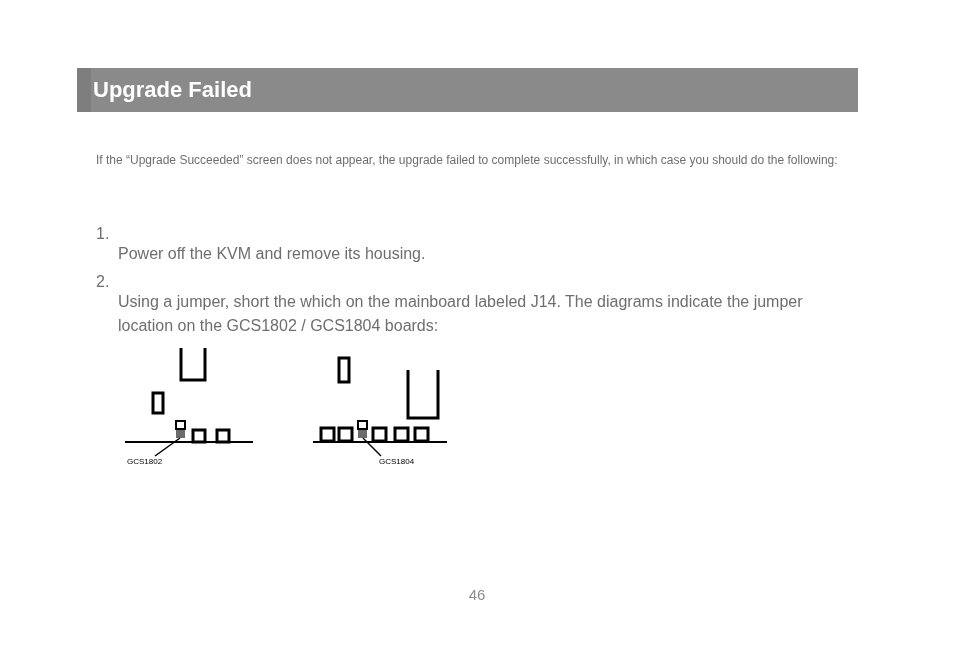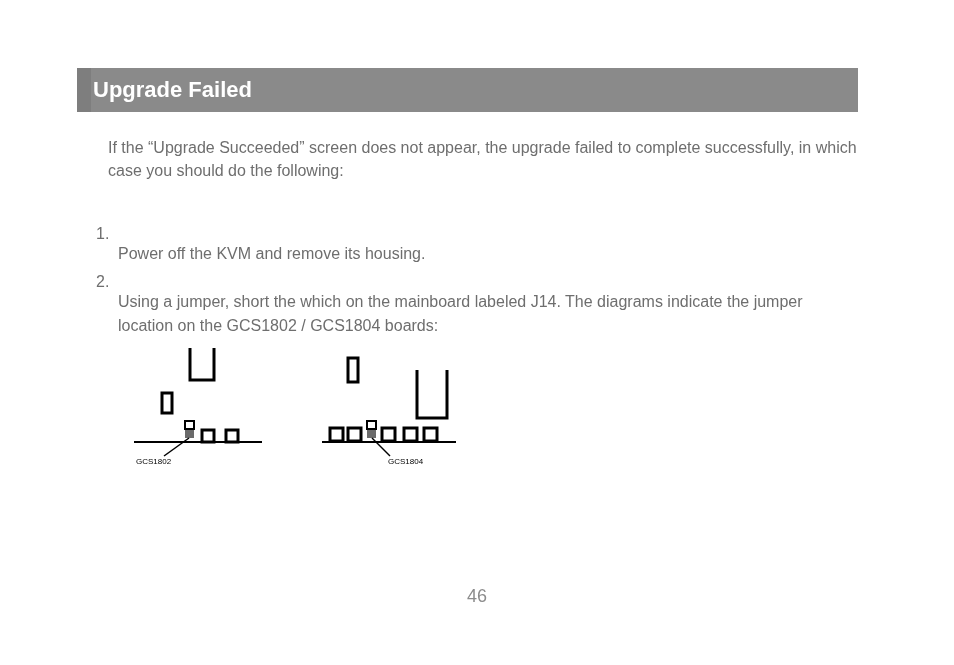--- a/index.html
+++ b/index.html
@@ -36,26 +36,25 @@
   .title-text {
     color: #ffffff;
     font-size: 22px;
     font-weight: 700;
     margin-left: 2px;
     letter-spacing: 0;
   }
   .intro {
     position: absolute;
     left: 96px;
-    top: 136px;
+    top: 152px;
     width: 761px;
-    font-size: 16px;
+    font-size: 12px;
     line-height: 1.45;
     color: #6e6e6e;
-    margin-left: 12px;
   }
   .steps {
     position: absolute;
     left: 96px;
     top: 222px;
     width: 761px;
     font-size: 16px;
     line-height: 1.5;
     color: #6e6e6e;
   }
@@ -68,40 +67,40 @@
     flex: 0 0 auto;
   }
   .step-text {
     flex: 1 1 auto;
     margin-top: 20px;
   }
 
   
   .diagram {
     position: absolute;
-    left: 124px;
+    left: 115px;
     top: 338px;
     width: 340px;
     height: 140px;
   }
   .diagram svg {
     display: block;
   }
   .lbl {
     font-family: Arial, sans-serif;
     font-size: 8px;
     fill: #000;
   }
   .page-number {
     position: absolute;
     left: 0;
     right: 0;
     top: 586px;
     text-align: center;
-    font-size: 18px;
+    font-size: 15px;
     color: #8c8c8c;
   }
 </style>
 </head>
 <body>
 
 <div class="page">
 
   <div class="title-bar">
     <div class="title-accent"></div>

